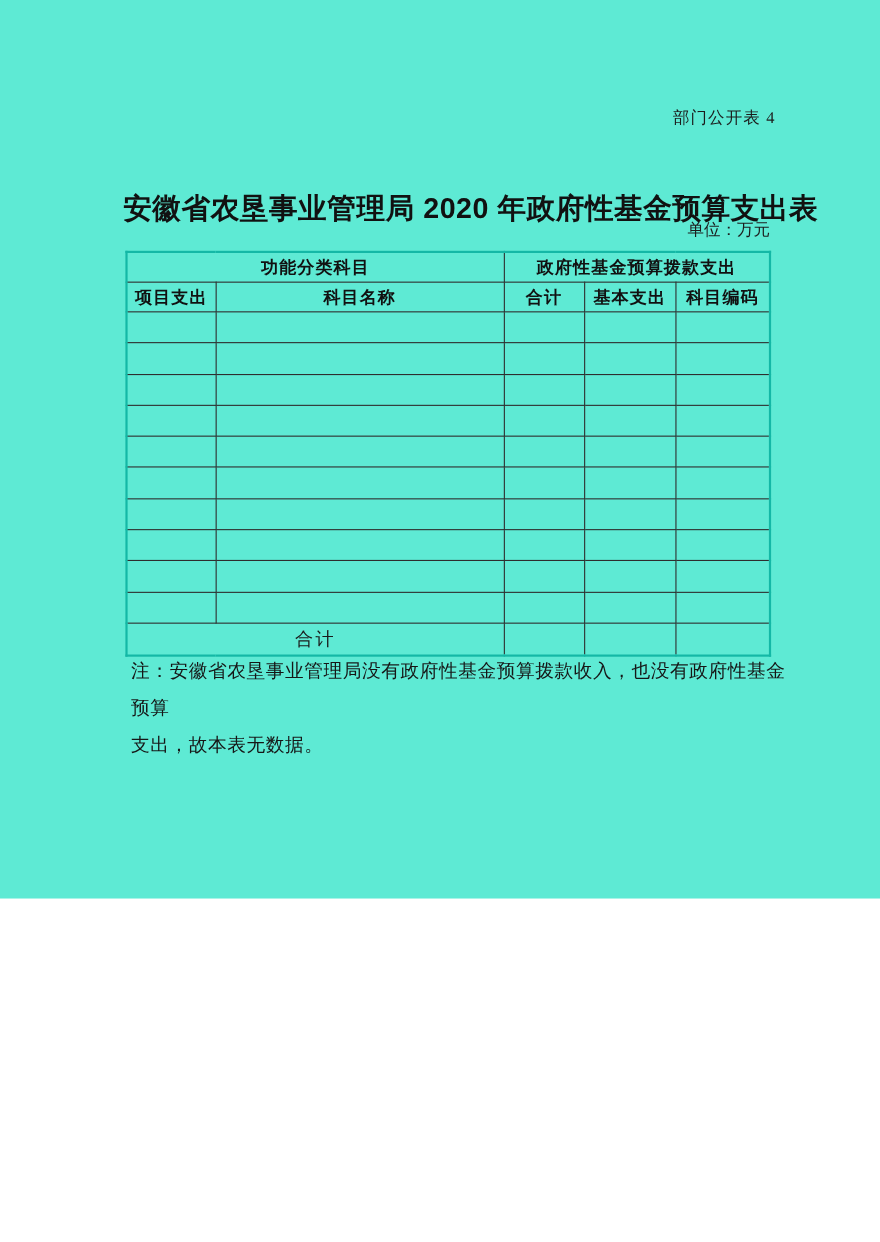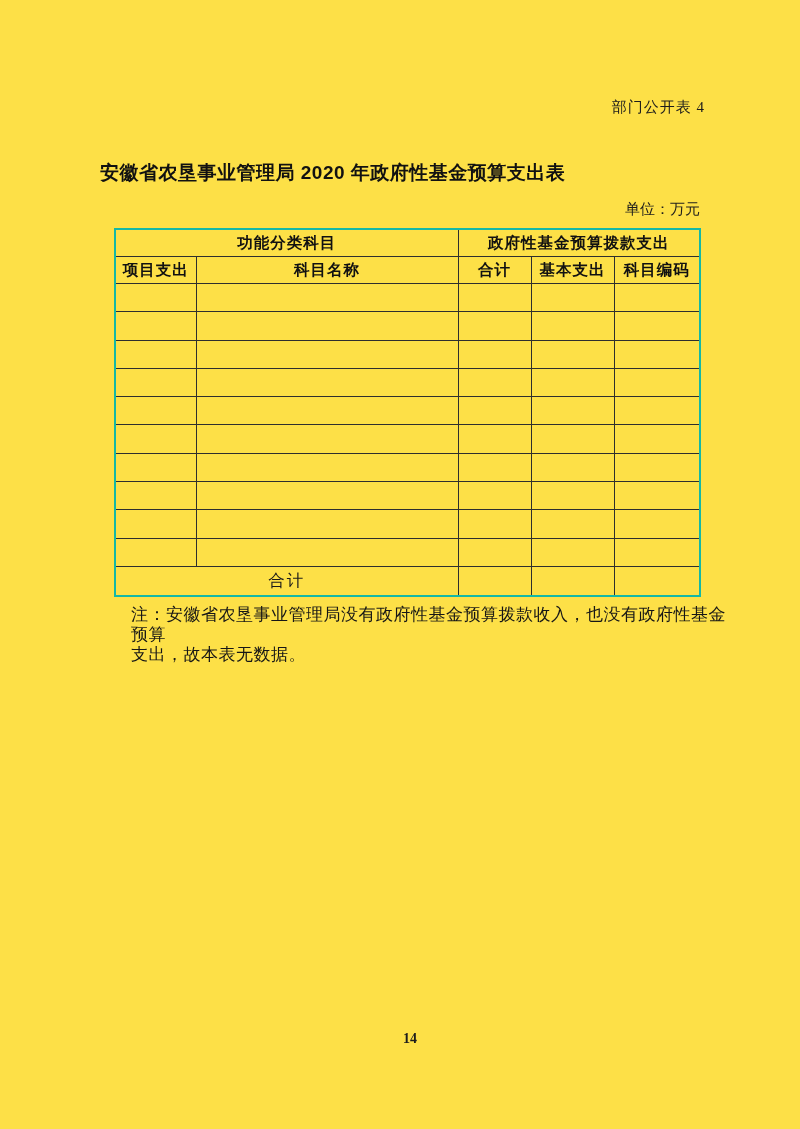--- a/index.html
+++ b/index.html
@@ -3,42 +3,42 @@
 <meta charset="utf-8">
 <style>
   html, body {
     margin: 0;
     padding: 0;
     background: #ffffff;
   }
   .page {
     position: relative;
     width: 800px;
-    height: 1129px;
-    background: #fde047;
+    height: 817px;
+    background: #5eead4;
     overflow: hidden;
     font-family: "Liberation Serif", "DejaVu Serif", serif;
     color: #1a1a1a;
   }
   .corner-label {
     position: absolute;
     top: 98px;
     right: 95px;
     font-size: 15px;
     letter-spacing: 1px;
     color: #1c1c1c;
   }
   .doc-title {
     position: absolute;
     top: 160px;
     left: 100px;
     width: 614px;
-    margin: 0;
+    margin: 12px;
     text-align: left;
-    font-size: 19px;
+    font-size: 26px;
     font-weight: bold;
     letter-spacing: 0.5px;
     font-family: "Liberation Sans", "DejaVu Sans", sans-serif;
     color: #111111;
     white-space: nowrap;
   }
   .unit-label {
     position: absolute;
     top: 200px;
     right: 100px;
@@ -79,23 +79,23 @@
     height: 28px;
     font-size: 16.5px;
     color: #1a1a1a;
     letter-spacing: 2px;
   }
   .note {
     position: absolute;
     top: 589px;
     left: 115px;
     width: 600px;
-    margin: 16px;
+    margin: 4px;
     font-size: 17px;
-    line-height: 20px;
+    line-height: 34px;
     color: #161616;
     letter-spacing: 0.5px;
   }
   .page-number {
     position: absolute;
     top: 1031px;
     left: 0;
     width: 820px;
     text-align: center;
     font-size: 14px;

